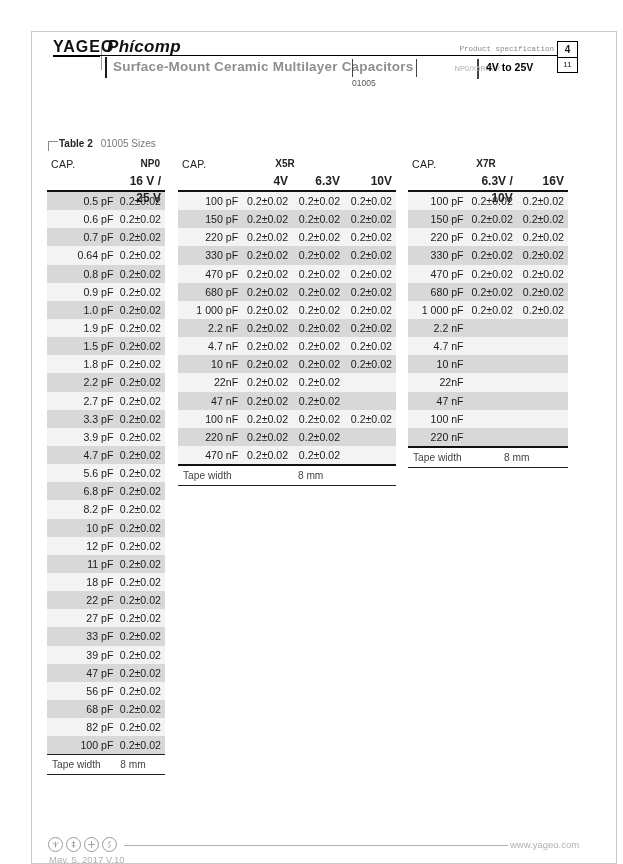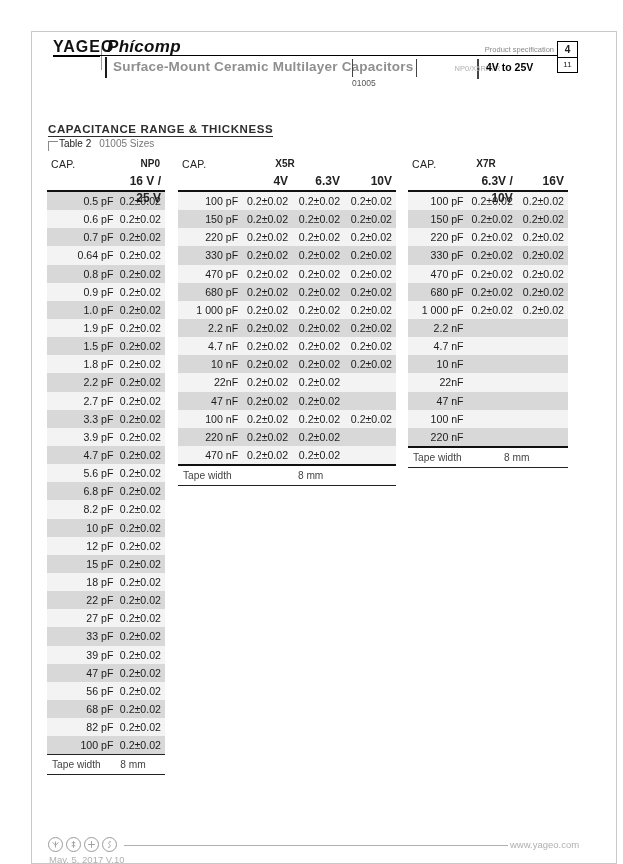--- a/index.html
+++ b/index.html
@@ -9,21 +9,21 @@
         border:1px solid #c9c9c9;pointer-events:none;}
   
   .brand{position:absolute;left:53px;top:38px;font-size:16px;font-weight:bold;
         letter-spacing:1px;color:#111;}
   .brand-underline{position:absolute;left:53px;top:55px;width:47px;height:2px;background:#000;}
   .brand-divider{position:absolute;left:101px;top:46px;width:1px;height:24px;background:#999;}
   .logo{position:absolute;left:107px;top:37px;font-size:17px;font-weight:bold;
         font-style:italic;color:#111;letter-spacing:0.3px;}
   .head-rule{position:absolute;left:100px;top:55px;width:457px;height:1px;background:#000;}
   .spec-label{position:absolute;left:420px;top:45px;width:134px;text-align:right;
-        font-size:7.5px;color:#888;}
+        font-size:7.5px;color:#888;font-family:Liberation Mono, monospace;}
   .pagenum-box{position:absolute;left:557px;top:41px;width:19px;height:30px;
         border:1px solid #000;background:#fff;text-align:center;}
   .pagenum-top{display:block;font-size:10px;font-weight:bold;border-bottom:1px solid #000;
         line-height:15px;height:15px;}
   .pagenum-bottom{display:block;font-size:8px;line-height:13px;}
   .titlebar-left{position:absolute;left:105px;top:57px;width:2px;height:21px;background:#1a1a1a;}
   .doc-title{position:absolute;left:113px;top:59px;font-size:13.5px;font-weight:bold;
         color:#8f8f8f;letter-spacing:0.2px;}
   .sep{position:absolute;top:59px;width:1px;height:18px;background:#444;}
   .sep1{left:352px;} .sep2{left:416px;} .sep3{left:477px;height:20px;width:2px;}
@@ -31,21 +31,21 @@
         font-size:8.5px;color:#555;margin-top:15px;}
   .diel-code{position:absolute;left:416px;top:64px;width:61px;text-align:center;
         font-size:7.5px;color:#b0b0b0;padding-left:31px;}
   .volt-range{position:absolute;left:486px;top:61px;font-size:10.5px;font-weight:bold;color:#000;}
   
   .section-title{position:absolute;left:48px;top:123px;font-size:11.5px;font-weight:bold;
         letter-spacing:0.6px;color:#2e2e2e;border-bottom:1px solid #2e2e2e;padding-bottom:1px;}
   .table-ref{position:absolute;left:48px;top:138px;font-size:10px;}
   .table-ref .corner{display:inline-block;width:9px;height:9px;border-left:1px solid #8a8a8a;
         border-top:1px solid #8a8a8a;vertical-align:middle;margin-right:1px;margin-bottom:-4px;}
-  .table-ref .tlabel{font-weight:normal;color:#222;text-align:right;}
+  .table-ref .tlabel{font-weight:bold;color:#222;text-align:right;}
   .table-ref .tsub{color:#777;margin-left:8px;margin-top:46px;}
   
   .cap-table{position:absolute;font-size:10.6px;}
   .t-head{position:relative;height:18px;line-height:18px;}
   .t-head .cap-h{position:absolute;left:4px;font-size:10.5px;color:#222;letter-spacing:0.3px;}
   .t-head .diel{font-size:10px;font-weight:bold;color:#222;}
   .t-head .diel-right{position:absolute;right:5px;text-align:center;}
   .t-head .diel-center{position:absolute;left:0;right:4px;text-align:center;}
   .t-sub{display:flex;height:17px;line-height:17px;font-size:12px;font-weight:bold;color:#222;}
   .t-sub .cell{text-align:right;padding-right:4px;box-sizing:border-box;}
@@ -97,21 +97,20 @@
   </div>
   <div class="titlebar-left"></div>
   <div class="doc-title">Surface-Mount Ceramic Multilayer Capacitors</div>
   <div class="sep sep1"></div>
   <div class="sep sep2"></div>
   <div class="sep sep3"></div>
   <div class="size-code">01005</div>
   <div class="diel-code">NP0/X5RX7R</div>
   <div class="volt-range">4V to 25V</div>
 
-  <div class="section-title">CAPACITANCE RANGE &amp; THICKNESS</div>
   <div class="table-ref">
     <span class="corner"></span><span class="tlabel">Table 2</span><span class="tsub">01005 Sizes</span>
   </div>
 
   <div class="cap-table np0" style="left:47px;top:155px;width:118px;">
     <div class="t-head">
       <span class="cap-h">CAP.</span>
       <span class="diel diel-right">NP0</span>
     </div>
     <div class="t-sub">
@@ -193,21 +192,21 @@
         </div>
         <div class="row dark">
           <span class="cell c-cap">10 pF</span>
           <span class="cell c-val">0.2±0.02</span>
         </div>
         <div class="row light">
           <span class="cell c-cap">12 pF</span>
           <span class="cell c-val">0.2±0.02</span>
         </div>
         <div class="row dark">
-          <span class="cell c-cap">15 pF</span>
+          <span class="cell c-cap">11 pF</span>
           <span class="cell c-val">0.2±0.02</span>
         </div>
         <div class="row light">
           <span class="cell c-cap">18 pF</span>
           <span class="cell c-val">0.2±0.02</span>
         </div>
         <div class="row dark">
           <span class="cell c-cap">22 pF</span>
           <span class="cell c-val">0.2±0.02</span>
         </div>

